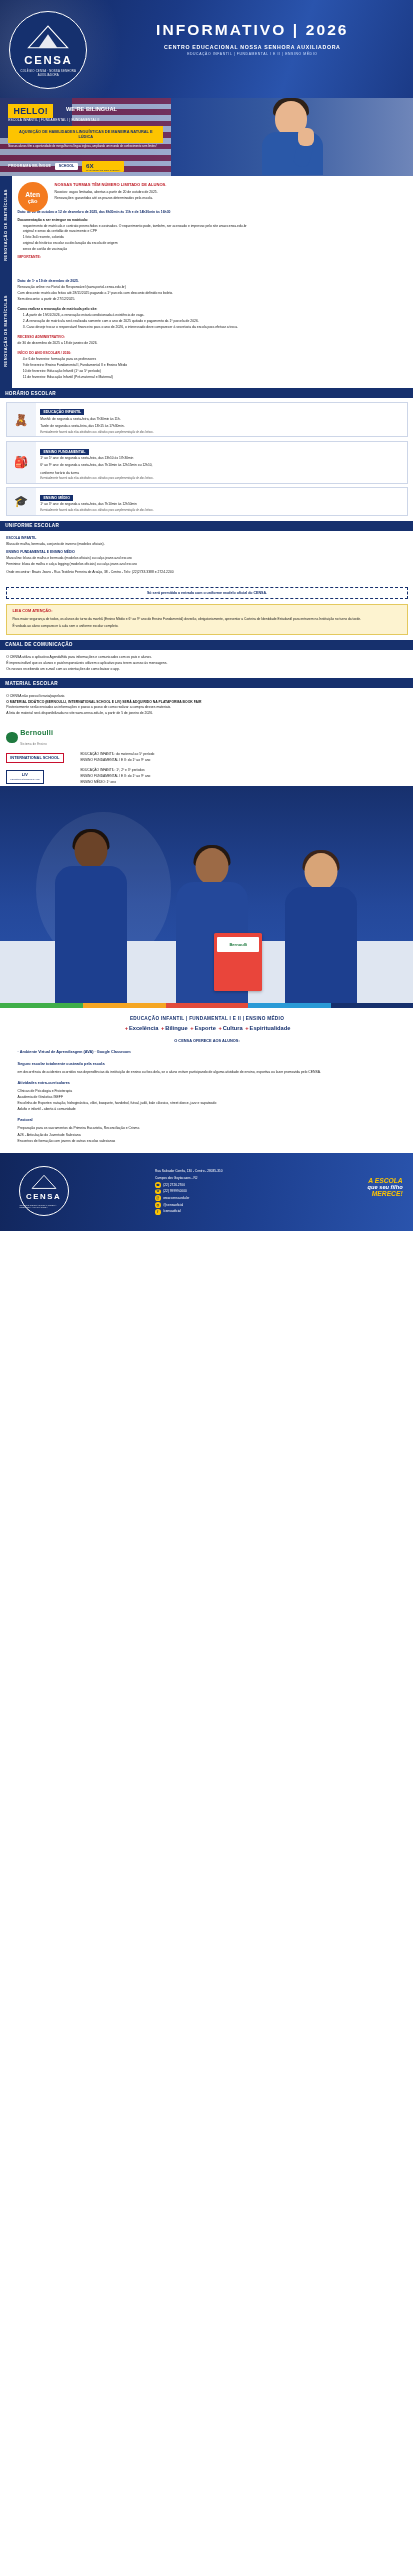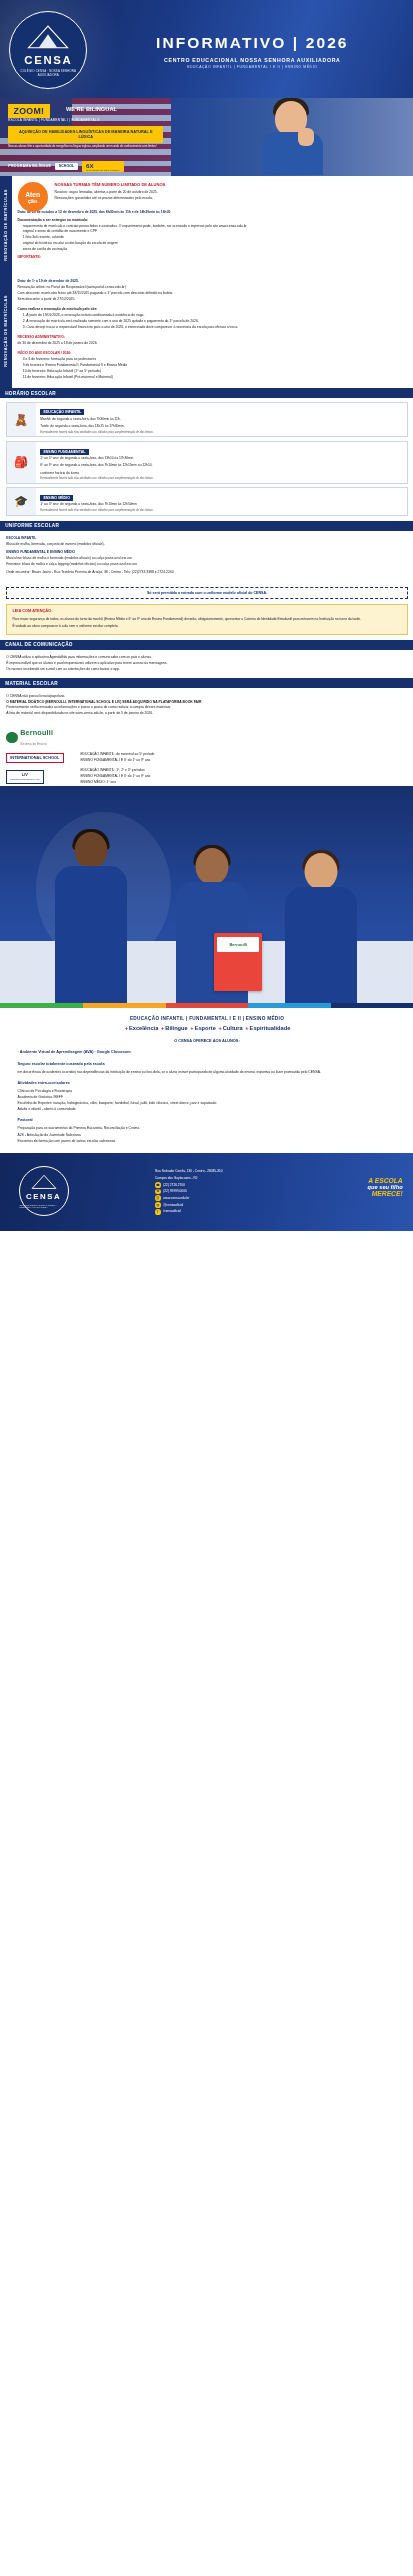--- a/index.html
+++ b/index.html
@@ -33,21 +33,21 @@
     color:#fff; text-align:center;
   }
   .logo-badge {
     width:56px;height:31px;display:flex;align-items:center;justify-content:center;
   }
   .logo-word { font-size:11.4px; font-weight:bold; letter-spacing:1.6px; }
   .logo-sub { font-size:2.8px; letter-spacing:0.2px; margin-top:3.1px; opacity:.9; }
   .header-text {
     position:absolute; left:103px; top:21px; right:12.4px; text-align:center; color:#fff;
   }
-  .header-title { font-size:15.5px; font-weight:bold; letter-spacing:2.1px;margin-top:13px; }
+  .header-title { font-size:15.5px; font-weight:bold; letter-spacing:2.1px; }
   .header-sub { font-size:5.2px; letter-spacing:0.7px; margin-top:4.7px; font-weight:bold;}
   .header-sub2 { font-size:3.4px; letter-spacing:0.6px; margin-top:2.6px; color:#cfe0ff;}
 
   
   .bilingual {
     position:relative; height:78px; overflow:hidden;
     background:linear-gradient(90deg,#16306d 0%, #1e3f8e 35%, #35599f 65%, #6f86b9 100%);
   }
   .flag {
     position:absolute; left:0; top:0; width:171px; height:78px; opacity:.55;
@@ -226,21 +226,21 @@
       <div class="header-title">INFORMATIVO | 2026</div>
       <div class="header-sub">CENTRO EDUCACIONAL NOSSA SENHORA AUXILIADORA</div>
       <div class="header-sub2">EDUCAÇÃO INFANTIL | FUNDAMENTAL I E II | ENSINO MÉDIO</div>
     </div>
   </div>
 
   <div class="bilingual">
     <div class="flag">
         <div class="canton"></div>
       </div>
-    <div class="hello-box">ZOOM!</div>
+    <div class="hello-box">HELLO!</div>
     <div class="hello-tag">WE'RE BILINGUAL</div>
     <div class="hello-small">ESCOLA INFANTIL | FUNDAMENTAL I | FUNDAMENTAL II</div>
     <div class="bil-band">AQUISIÇÃO DE HABILIDADES LINGUÍSTICAS DE MANEIRA NATURAL E LÚDICA</div>
     <div class="bil-note">Nossos alunos têm a oportunidade de mergulhar na língua inglesa, ampliando um mundo de conhecimento sem limites!</div>
     <div class="prog-row">
       <span class="prog-label">PROGRAMA BILÍNGUE</span>
       <span class="prog-chip">SCHOOL</span>
       <span class="prog-6x">
         <span>6X</span>
         <small>MAIS CONTATO COM O IDIOMA</small>

